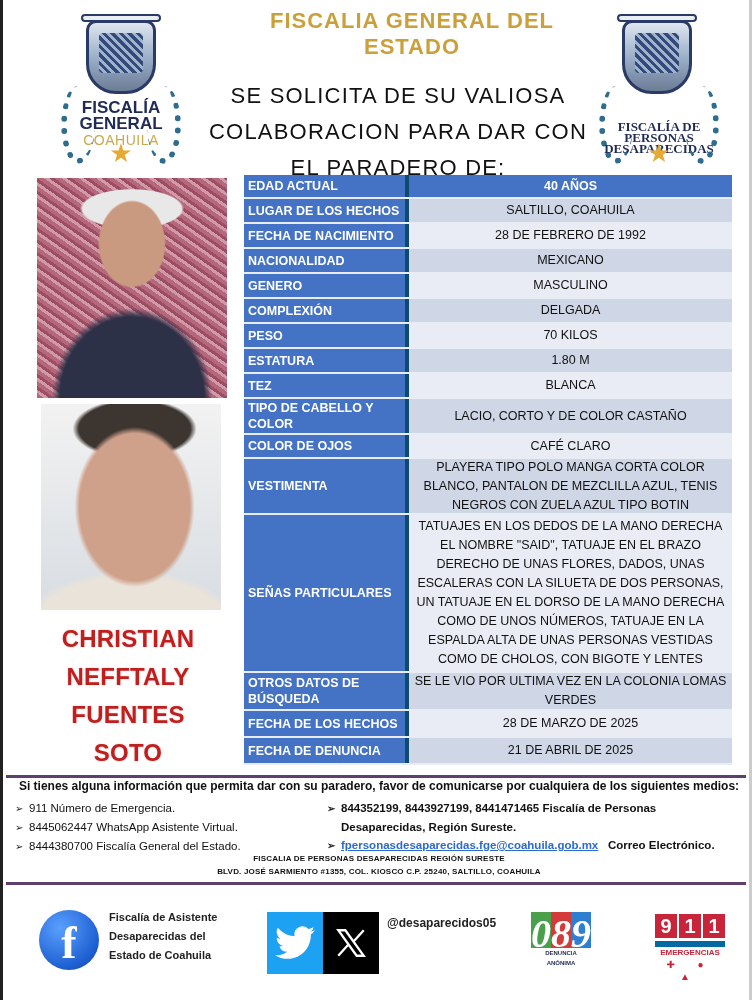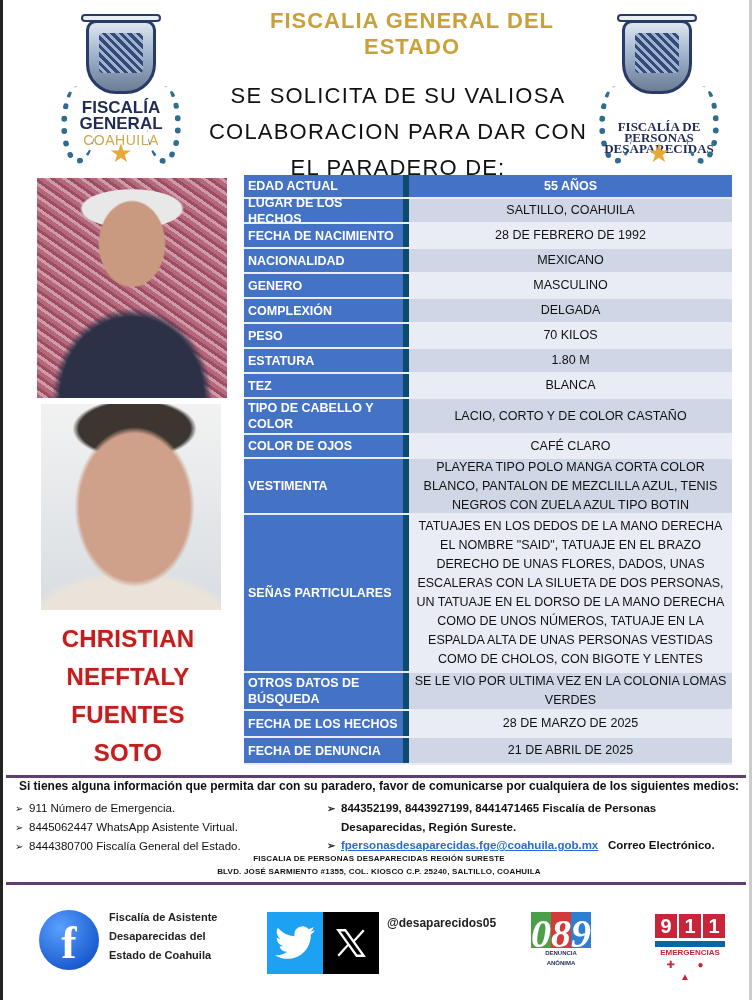--- a/index.html
+++ b/index.html
@@ -50,21 +50,21 @@
         linear-gradient(180deg, #f2f2f2 0%, #d8dde2 100%); }
 
     .name-block { position: absolute; left: 20px; top: 620px; width: 210px; text-align: center; }
     .name-line { display: block; font-family: "Liberation Sans", sans-serif; font-weight: bold; font-size: 24px;
       line-height: 38px; color: #c11e1e; text-shadow: 0 0 2px #f5c2c2; letter-spacing: 0.2px; }
 
     
     .table { position: absolute; left: 241px; top: 175px; width: 488px; }
     .row { display: flex; border-bottom: 2px solid #e8ecf3; }
     .cell-l { width: 165px; background: #4472c4; color: #fff; font-weight: bold; font-size: 12.5px;
-      padding: 2px 4px; display: flex; align-items: center; line-height: 16px; border-right: 6px solid #0c4a6e; }
+      padding: 2px 4px; display: flex; align-items: center; line-height: 16px; border-right: 4px solid #0c4a6e; }
     .cell-r { flex: 1; background: #cfd6e6; color: #111; font-size: 12.5px; text-align: center;
       display: flex; align-items: center; justify-content: center; padding: 2px 4px; line-height: 19px; }
     .row.alt .cell-r { background: #e9ecf4; }
     .row.head .cell-r { background: #4472c4; color: #fff; font-weight: bold; }
 
     
     .divider { position: absolute; left: 3px; right: 3px; height: 3px; background: #5e3f6e; }
     .contact { position: absolute; left: 0; top: 779px; width: 752px; }
     .contact-title { text-align: center; font-weight: bold; font-size: 12px; color: #111; }
     .col-l { position: absolute; left: 12px; top: 20px; width: 320px; font-size: 11.5px; line-height: 18px; }
@@ -137,21 +137,21 @@
   <div class="name-block">
     <span class="name-line">CHRISTIAN</span>
     <span class="name-line">NEFFTALY</span>
     <span class="name-line">FUENTES</span>
     <span class="name-line">SOTO</span>
   </div>
 
   <div class="table">
     <div class="row head" style="height:24px">
       <div class="cell-l">EDAD ACTUAL</div>
-      <div class="cell-r">55 AÑOS</div>
+      <div class="cell-r">40 AÑOS</div>
     </div>
     <div class="row" style="height:25px">
       <div class="cell-l">LUGAR DE LOS HECHOS</div>
       <div class="cell-r">SALTILLO, COAHUILA</div>
     </div>
     <div class="row alt" style="height:25px">
       <div class="cell-l">FECHA DE NACIMIENTO</div>
       <div class="cell-r">28 DE FEBRERO DE 1992</div>
     </div>
     <div class="row" style="height:25px">

